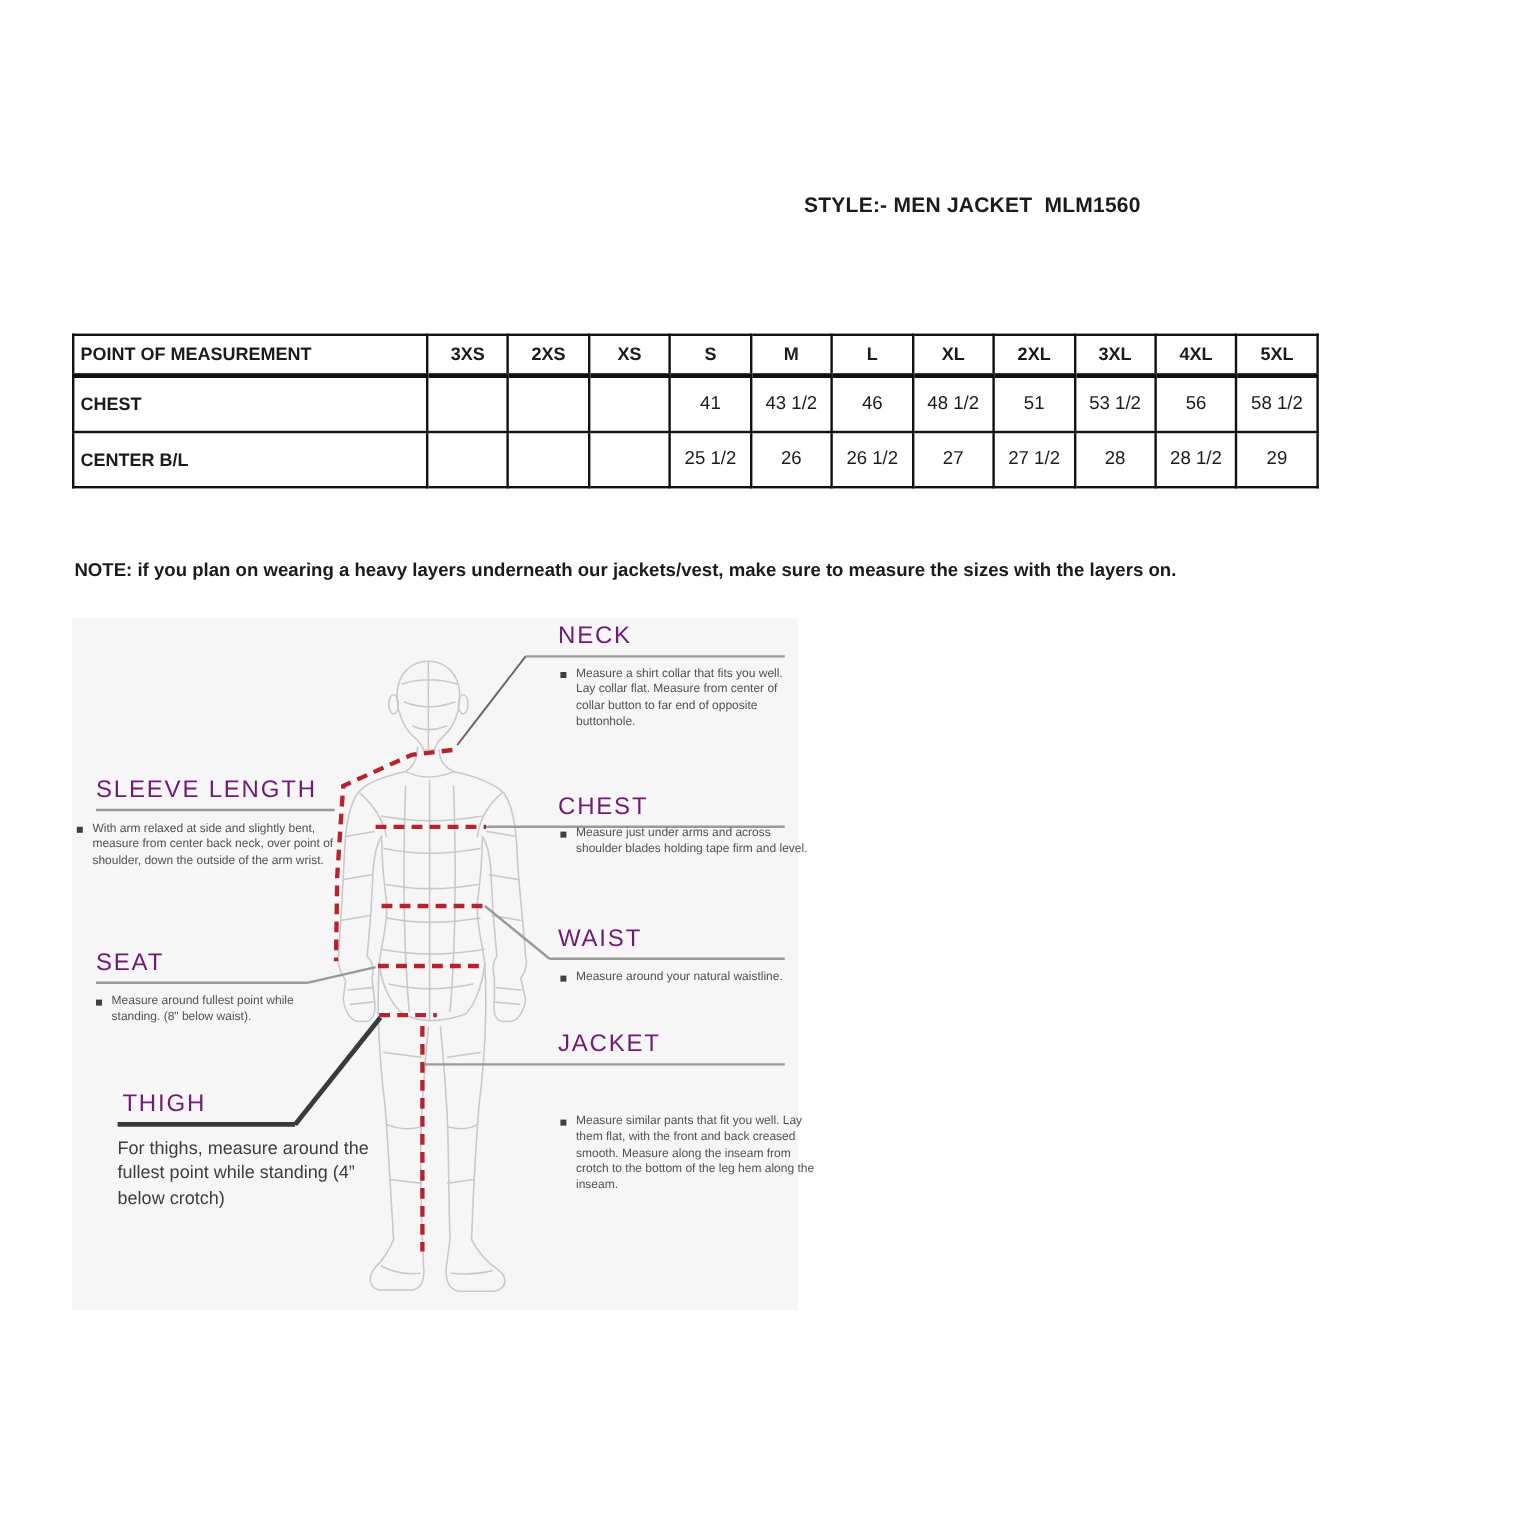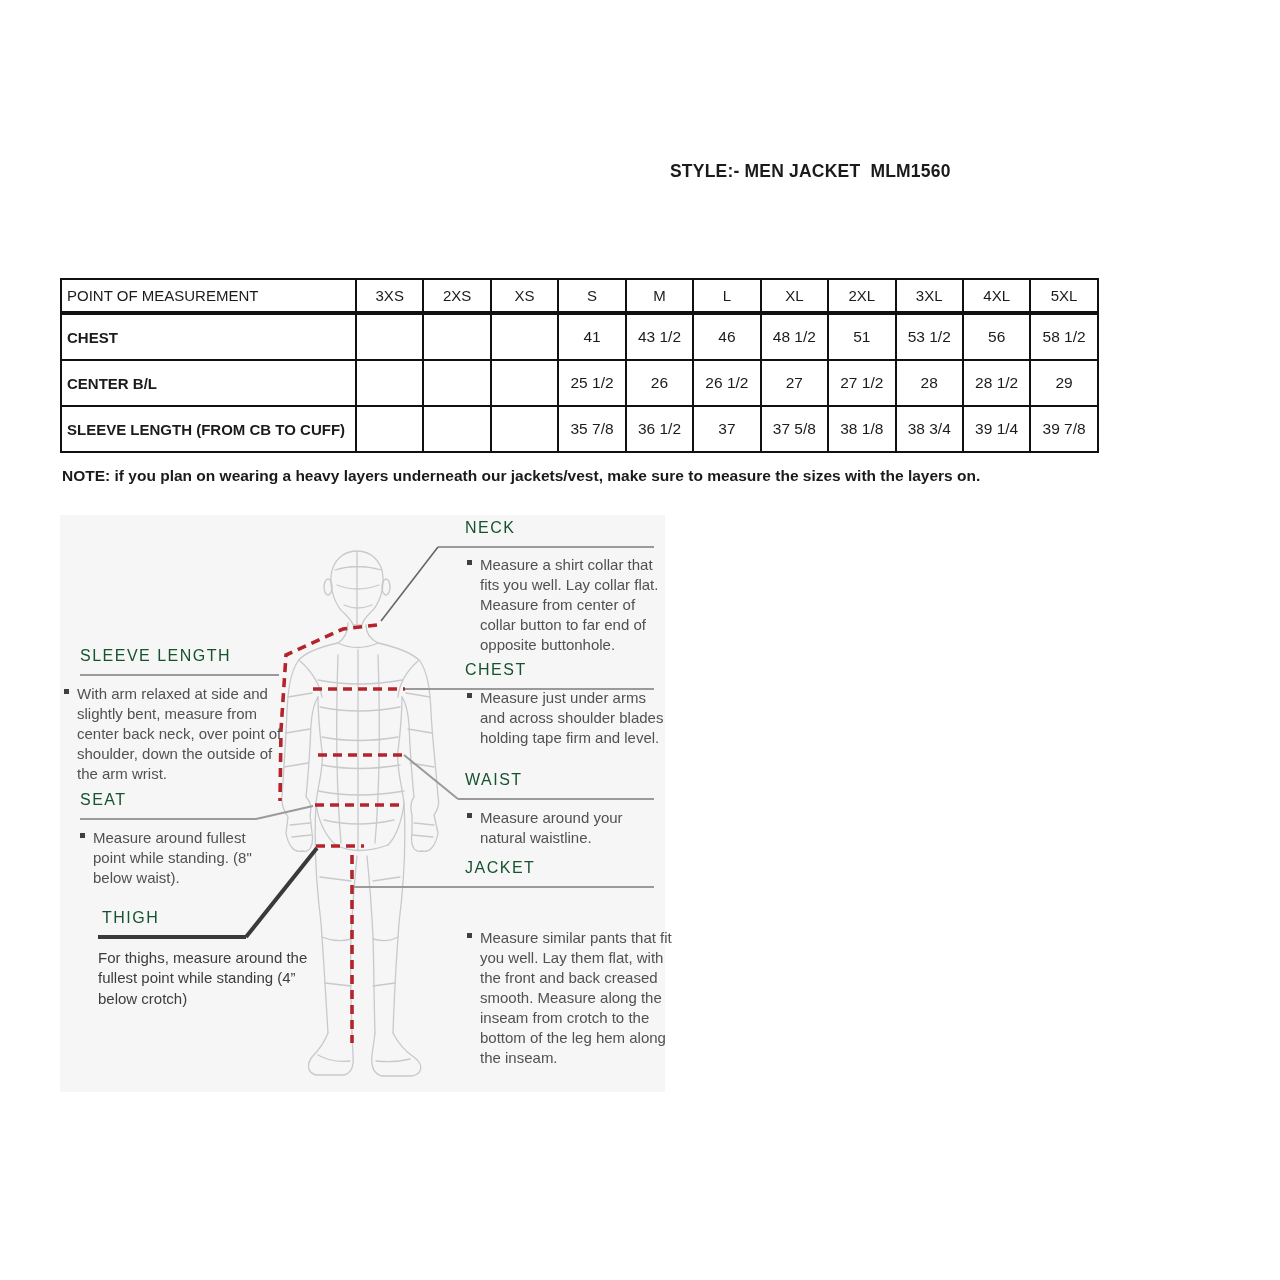--- a/index.html
+++ b/index.html
@@ -20,21 +20,21 @@
   .chart-wrap { position:absolute; left:60px; top:278px; width:1037px; }
   table.size-chart {
     border-collapse:collapse; table-layout:fixed; width:1037px;
     font-size:15px; color:var(--text_dark);
   }
   table.size-chart th, table.size-chart td {
     border:2px solid var(--table_border);
     overflow:hidden; white-space:nowrap;
   }
   table.size-chart thead th {
-    height:29px; font-weight:normal; text-align:center;
+    height:29px; font-weight:bold; text-align:center;
     border-bottom:4px solid var(--table_border);
   }
   table.size-chart thead th.label-col, table.size-chart tbody th.label-col {
     text-align:left; padding-left:5px;
   }
   table.size-chart tbody th { font-weight:bold; height:42px; }
   table.size-chart tbody td {
     font-weight:normal; text-align:center; font-size:15.5px; height:42px;
   }
 
@@ -45,25 +45,25 @@
   }
 
   
   .diagram {
     position:absolute; left:60px; top:515px; width:605px; height:577px;
     background:var(--diagram_bg);
   }
   .diagram svg { position:absolute; left:0; top:0; }
   .guide-label { position:absolute; }
   .guide-heading {
-    font-size:16px; letter-spacing:1.5px; color:#14532d; font-weight:normal;
+    font-size:20px; letter-spacing:1.5px; color:#701a75; font-weight:normal;
     white-space:nowrap;
   }
   .guide-text {
-    display:flex; gap:8px; font-size:15px; line-height:1.33;
+    display:flex; gap:8px; font-size:10px; line-height:1.33;
     color:var(--diagram_text);
   }
   .bullet {
     flex:none; width:5px; height:5px; background:#3f3f3f; margin-top:5px;
   }
   .thigh-text {
     font-size:15px; line-height:1.35; color:#3d3d3d;
   }
 </style>
 </head>
@@ -117,34 +117,20 @@
             <td></td>
             <td>25 1/2</td>
             <td>26</td>
             <td>26 1/2</td>
             <td>27</td>
             <td>27 1/2</td>
             <td>28</td>
             <td>28 1/2</td>
             <td>29</td>
           </tr>
-          <tr>
-            <th class="label-col">SLEEVE LENGTH (FROM CB TO CUFF)</th>
-            <td></td>
-            <td></td>
-            <td></td>
-            <td>35 7/8</td>
-            <td>36 1/2</td>
-            <td>37</td>
-            <td>37 5/8</td>
-            <td>38 1/8</td>
-            <td>38 3/4</td>
-            <td>39 1/4</td>
-            <td>39 7/8</td>
-          </tr>
         </tbody>
     </table>
   </div>
 
   <div class="note-text">NOTE: if you plan on wearing a heavy layers underneath our jackets/vest, make sure to measure the sizes with the layers on.</div>
 
   <div class="diagram">
 
     <svg width="605" height="577" viewBox="0 0 605 577">
 

